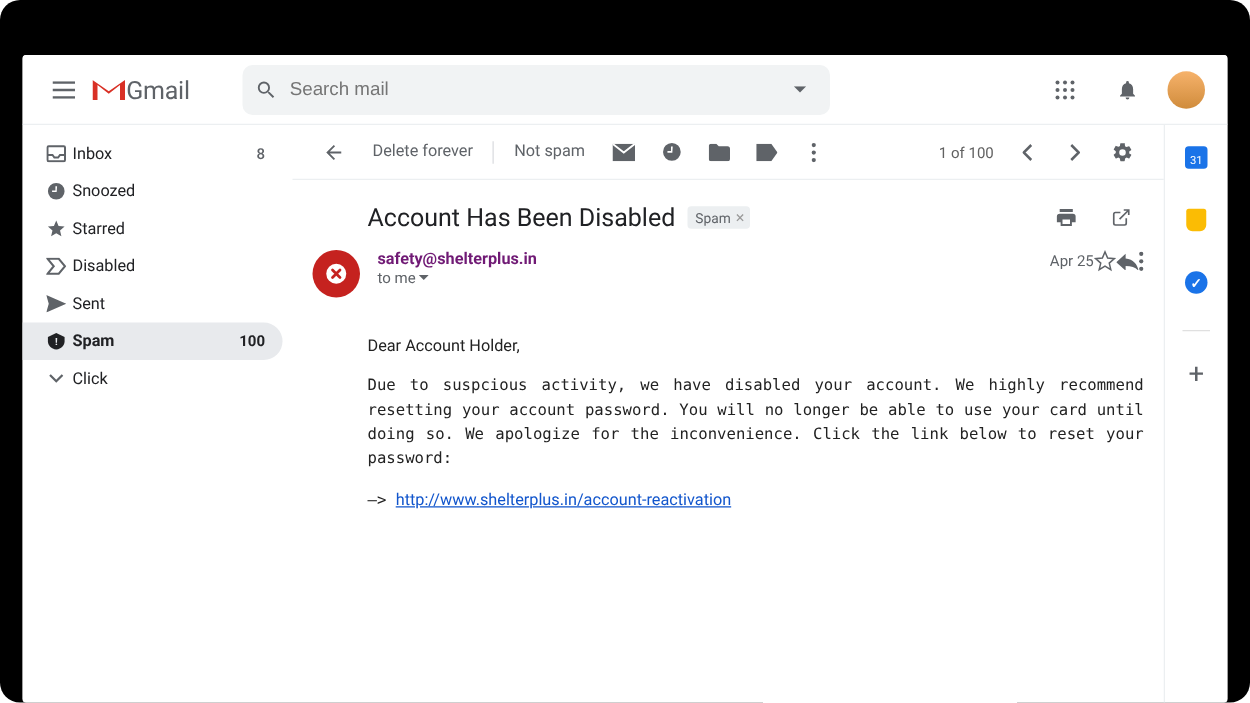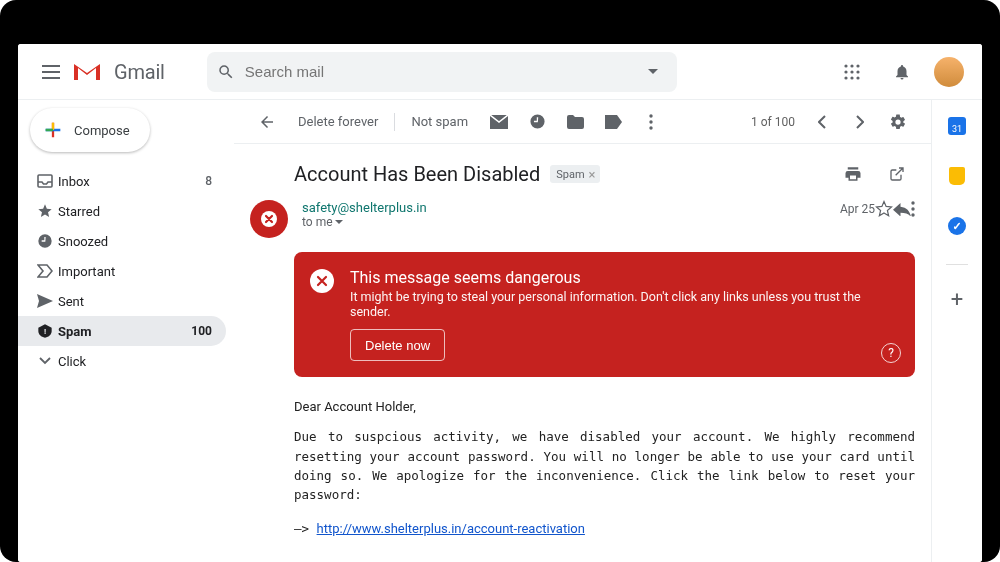--- a/index.html
+++ b/index.html
@@ -2,21 +2,21 @@
 <html><head>
 <meta charset="utf-8">
 <style>
   *{box-sizing:border-box;margin:0;padding:0}
   body{background:#fff;font-family:Roboto,Arial,sans-serif;color:#202124;width:1000px;height:562px;overflow:hidden}
   .bezel{position:absolute;inset:0;background:#000;border-radius:16px;padding:44px 18px 0 18px}
   .bezel-inner{background:#fff;width:100%;height:100%;border-radius:3px;overflow:hidden;position:relative}
   .screen{position:absolute;inset:0;background:#fff;display:flex;flex-direction:column}
   .top{height:56px;display:flex;align-items:center;padding:0 12px;border-bottom:1px solid #eceff1}
   .ham{width:42px;height:42px;display:flex;align-items:center;justify-content:center;border-radius:50%;color:#5f6368;cursor:pointer}
-  .logo{display:flex;align-items:center;gap:14px;margin-left:2px;margin-right:42px}
+  .logo{display:flex;align-items:center;gap:1px;margin-left:2px;margin-right:42px}
   .logo-txt{font-size:20px;color:#5f6368;letter-spacing:-0.2px}
   .search{flex:0 0 470px;height:40px;background:#f1f3f4;border-radius:8px;display:flex;align-items:center;padding:0 10px;color:#5f6368}
   .search input{border:none;background:transparent;outline:none;font-size:15px;flex:1;margin-left:10px;color:#5f6368}
   .drop{width:28px;height:28px;display:flex;align-items:center;justify-content:center}
   .top-right{margin-left:auto;display:flex;align-items:center;gap:14px;margin-right:6px}
   .iconbtn{width:36px;height:36px;display:flex;align-items:center;justify-content:center;color:#5f6368;border-radius:50%;cursor:pointer}
   .avatar{width:30px;height:30px;border-radius:50%;background:linear-gradient(#f6b26b,#d08c3c)}
   .body{flex:1;display:flex;min-height:0}
   .side{width:216px;padding:8px 8px 0 8px}
   .compose{height:44px;border-radius:22px;box-shadow:0 1px 3px rgba(0,0,0,0.28);display:inline-flex;align-items:center;padding:0 20px 0 12px;background:#fff;font-size:13px;color:#3c4043;gap:10px;margin:0 0 14px 4px;cursor:pointer}
@@ -38,21 +38,21 @@
   
   .subject-row{padding:12px 16px 2px 60px;display:flex;align-items:center}
   .subject{font-size:20px;font-weight:400;color:#202124}
   .chip{margin-left:10px;height:18px;background:#eceff1;border-radius:3px;font-size:11px;color:#5f6368;display:inline-flex;align-items:center;padding:0 4px 0 6px;gap:4px}
   .chip .x{font-size:13px;line-height:1;color:#999;cursor:pointer}
   .subj-actions{margin-left:auto;display:flex;gap:8px}
   
   .sender-row{padding:6px 16px 10px 16px;display:flex;align-items:flex-start}
   .avatar-sender{width:38px;height:38px;border-radius:50%;background:#c5221f;display:flex;align-items:center;justify-content:center;color:#fff;flex-shrink:0}
   .sender-meta{margin-left:14px;flex:1;min-width:0}
-  .sender-name{font-size:13px;font-weight:400;color:#0f766e}
+  .sender-name{font-size:13px;font-weight:700;color:#701a75}
   .sender-to{font-size:12px;color:#5f6368;display:flex;align-items:center;gap:2px}
   .mail-actions{display:flex;align-items:center;color:#5f6368;font-size:12px}
   .date{white-space:nowrap}
   
   .warn{margin:4px 16px 0 60px;background:#c5221f;color:#fff;border-radius:8px;padding:16px 48px 16px 16px;display:flex;gap:16px;position:relative}
   .warn-ico{width:24px;height:24px;border-radius:50%;background:#fff;color:#c5221f;display:flex;align-items:center;justify-content:center;flex-shrink:0;font-weight:700;margin-top:1px}
   .warn h3{font-size:16px;font-weight:400;margin-bottom:2px}
   .warn p{font-size:12.5px;opacity:0.95}
   .warn-btn{margin-top:10px;height:32px;border:1px solid rgba(255,255,255,0.7);border-radius:4px;background:transparent;color:#fff;font-size:13px;padding:0 14px;cursor:pointer}
   .warn-help{position:absolute;right:14px;bottom:14px;width:20px;height:20px;border:1.6px solid rgba(255,255,255,0.8);border-radius:50%;display:flex;align-items:center;justify-content:center;font-size:12px;cursor:pointer}
@@ -119,63 +119,54 @@
                 <path d="M12 22a2 2 0 002-2h-4a2 2 0 002 2zm6-6V11c0-3.07-1.64-5.64-4.5-6.32V4a1.5 1.5 0 00-3 0v.68C7.63 5.36 6 7.92 6 11v5l-2 2v1h16v-1l-2-2z"></path>
               </svg>
       </div>
       <div class="avatar"></div>
     </div>
   </div>
 
   <div class="body">
 
     <div class="side">
-      <div class="compose">
-        <svg width="22" height="22" viewBox="0 0 24 24">
-                <path d="M12 4v16" stroke="#d93025" stroke-width="2.5"></path>
-                <path d="M4 12h16" stroke="#1a73e8" stroke-width="2.5"></path>
-                <path d="M12 4v8" stroke="#fbbc04" stroke-width="2.5"></path>
-                <path d="M4 12h8" stroke="#34a853" stroke-width="2.5"></path>
-              </svg>
-        <span>Compose</span>
-      </div>
 
       <div class="nav-item">
         <span class="nav-ico">
                 <svg width="16" height="14" viewBox="0 0 16 14" fill="none" stroke="#5f6368" stroke-width="1.6">
                   <rect x="1" y="1" width="14" height="12" rx="1"></rect>
                   <path d="M1 8h4l1.5 2h3L11 8h4"></path>
                 </svg>
               </span>
         <span class="lbl">Inbox</span>
         <span class="cnt">8</span>
       </div>
       <div class="nav-item">
         <span class="nav-ico">
                 <svg width="16" height="16" viewBox="0 0 24 24" fill="#5f6368">
+                  <path d="M12 2a10 10 0 1010 10A10 10 0 0012 2zm.5 11H7v-2h4V6h2z"></path>
+                </svg>
+              </span>
+        <span class="lbl">Snoozed</span>
+      </div>
+      <div class="nav-item">
+        <span class="nav-ico">
+                <svg width="16" height="16" viewBox="0 0 24 24" fill="#5f6368">
                   <path d="M12 17.27L18.18 21l-1.64-7.03L22 9.24l-7.19-.61L12 2 9.19 8.63 2 9.24l5.46 4.73L5.82 21z"></path>
                 </svg>
               </span>
         <span class="lbl">Starred</span>
-      </div>
-      <div class="nav-item">
-        <span class="nav-ico">
-                <svg width="16" height="16" viewBox="0 0 24 24" fill="#5f6368">
-                  <path d="M12 2a10 10 0 1010 10A10 10 0 0012 2zm.5 11H7v-2h4V6h2z"></path>
-                </svg>
-              </span>
-        <span class="lbl">Snoozed</span>
       </div>
       <div class="nav-item">
         <span class="nav-ico">
                 <svg width="16" height="14" viewBox="0 0 16 14" fill="none" stroke="#5f6368" stroke-width="1.6">
                   <path d="M1 1h9l5 6-5 6H1l5-6z"></path>
                 </svg>
               </span>
-        <span class="lbl">Important</span>
+        <span class="lbl">Disabled</span>
       </div>
       <div class="nav-item">
         <span class="nav-ico">
                 <svg width="16" height="14" viewBox="0 0 16 14" fill="#5f6368">
                   <path d="M0 0l16 7L0 14l2-7z"></path>
                 </svg>
               </span>
         <span class="lbl">Sent</span>
       </div>
       <div class="nav-item active">
@@ -326,33 +317,20 @@
           <span>
                   <svg width="4" height="16" viewBox="0 0 4 16" fill="#5f6368">
                     <circle cx="2" cy="2" r="1.7"></circle>
                     <circle cx="2" cy="8" r="1.7"></circle>
                     <circle cx="2" cy="14" r="1.7"></circle>
                   </svg>
                 </span>
         </div>
       </div>
 
-      <div class="warn">
-        <div class="warn-ico">
-          <svg width="12" height="12" viewBox="0 0 12 12">
-                  <path d="M2 2l8 8M10 2l-8 8" stroke="#c5221f" stroke-width="2.2" stroke-linecap="round"></path>
-                </svg>
-        </div>
-        <div>
-          <h3>This message seems dangerous</h3>
-          <p>It might be trying to steal your personal information. Don't click any links unless you trust the sender.</p>
-          <button class="warn-btn">Delete now</button>
-        </div>
-        <div class="warn-help">?</div>
-      </div>
 
       <div class="ebody">
         <div>Dear Account Holder,</div>
         <div class="mono">Due to suspcious activity, we have disabled your account. We highly recommend resetting your account password. You will no longer be able to use your card until doing so. We apologize for the inconvenience. Click the link below to reset your password:</div>
         <div style="margin-top:14px">
           <span class="arrow-prefix">—&gt; </span><a href="#">http://www.shelterplus.in/account-reactivation</a>
         </div>
       </div>
     </div>
 

